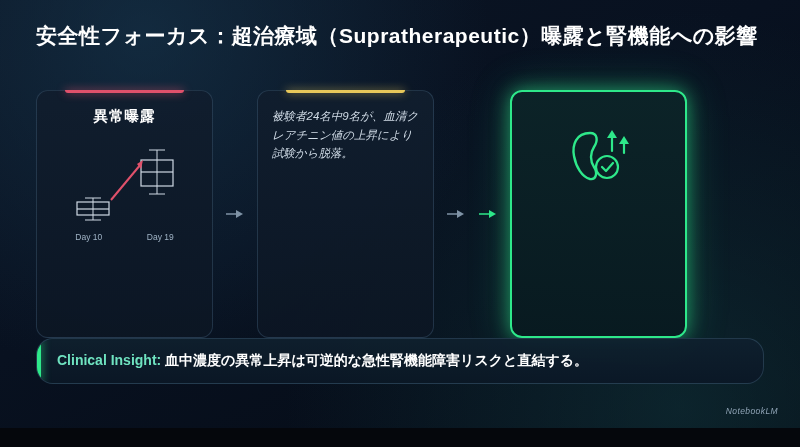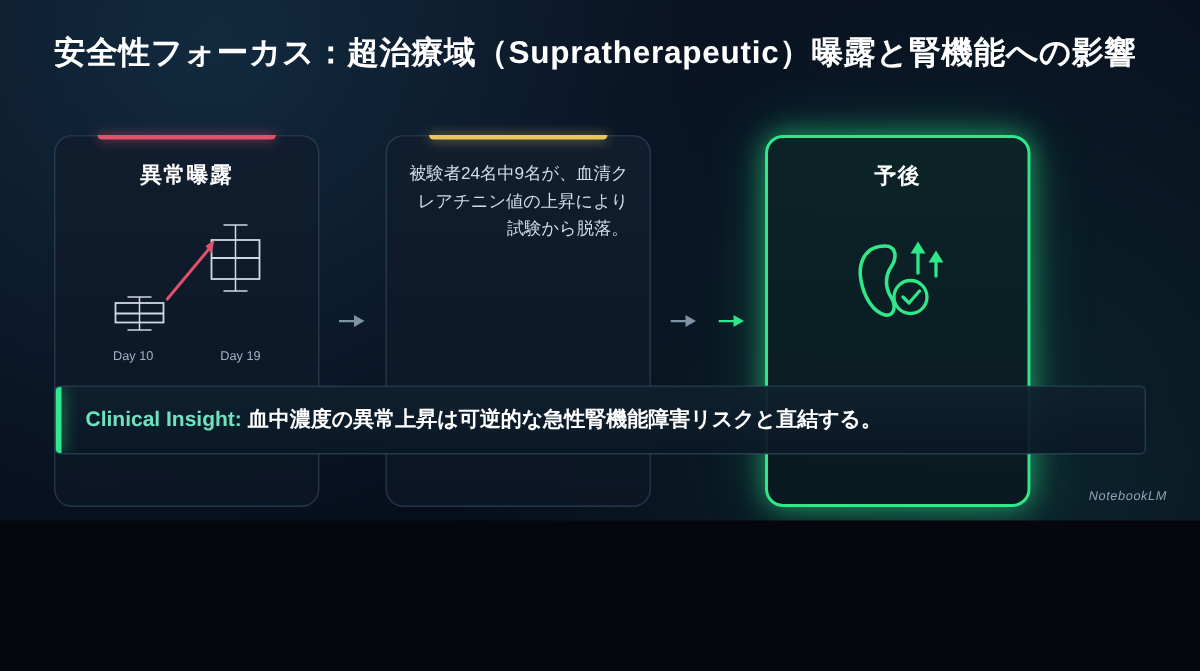--- a/index.html
+++ b/index.html
@@ -9,21 +9,21 @@
   }
   body {
     width: 800px;
     height: 447px;
     overflow: hidden;
     font-family: "Liberation Sans", sans-serif;
   }
   .slide {
     position: relative;
     width: 800px;
-    height: 347px;
+    height: 428px;
     background:
       radial-gradient(circle at 18% 8%, rgba(25,60,85,0.55) 0%, rgba(10,20,32,0) 45%),
       radial-gradient(circle at 85% 95%, rgba(20,65,70,0.45) 0%, rgba(10,20,32,0) 50%),
       linear-gradient(155deg, #0b1524 0%, #081120 45%, #050b15 100%);
     overflow: hidden;
     box-sizing: border-box;
   }
   .slide::before {
     content: "";
     position: absolute;
@@ -87,21 +87,22 @@
     font-size: 14.5px;
     font-weight: bold;
     margin-bottom: 12px;
     letter-spacing: 1px;
   }
 
   .card-body {
     color: #d2dde8;
     font-size: 11.5px;
     line-height: 1.62;
-    text-align: right;
+    text-align: left;
+    font-style: italic;
   }
   .card.highlight .card-body {
     color: #d8eee6;
   }
 
   
   .chart {
     position: relative;
     height: 96px;
     margin: 0 2px 6px 2px;
@@ -137,21 +138,21 @@
     left: 50%;
     transform: translate(-50%, -50%);
   }
 
   .insight {
     position: absolute;
     left: 36px;
     right: 36px;
     bottom: 44px;
     height: 46px;
-    border-radius: 4px;
+    border-radius: 17px;
     background: linear-gradient(180deg, rgba(15,32,46,0.95) 0%, rgba(11,24,38,0.95) 100%);
     border: 1px solid rgba(90,130,160,0.3);
     display: flex;
     align-items: center;
     box-sizing: border-box;
     overflow: hidden;
   }
   .insight .accent {
     width: 4px;
     align-self: stretch;
@@ -235,21 +236,20 @@
 
 
     <div class="arrow">
       <svg width="18" height="14" viewBox="0 0 18 14">
         <line x1="0" y1="7" x2="12" y2="7" stroke="#2ee88a" stroke-width="1.5"></line>
         <polygon points="17,7 10,3 10,11" fill="#2ee88a"></polygon>
       </svg>
     </div>
 
     <div class="card highlight">
-      <div class="card-title">予後</div>
       <div class="icon-wrap">
         <svg width="78" height="78" viewBox="0 0 78 78">
           <path d="M30 16 C16 16 12 28 14 39 C16 50 22 60 30 62 C36 63 38 56 34 50 C30 44 30 36 34 30 C38 24 38 16 30 16 Z" fill="none" stroke="#2ee88a" stroke-width="2.4" stroke-linejoin="round"></path>
           <circle cx="47" cy="50" r="11" fill="none" stroke="#2ee88a" stroke-width="2.2"></circle>
           <polyline points="42,50 46,54 53,46" fill="none" stroke="#2ee88a" stroke-width="2.2" stroke-linecap="round" stroke-linejoin="round"></polyline>
           <line x1="52" y1="34" x2="52" y2="18" stroke="#2ee88a" stroke-width="2.2" stroke-linecap="round"></line>
           <polygon points="52,13 47,21 57,21" fill="#2ee88a"></polygon>
           <line x1="64" y1="36" x2="64" y2="24" stroke="#2ee88a" stroke-width="2.2" stroke-linecap="round"></line>
           <polygon points="64,19 59,27 69,27" fill="#2ee88a"></polygon>
         </svg>

